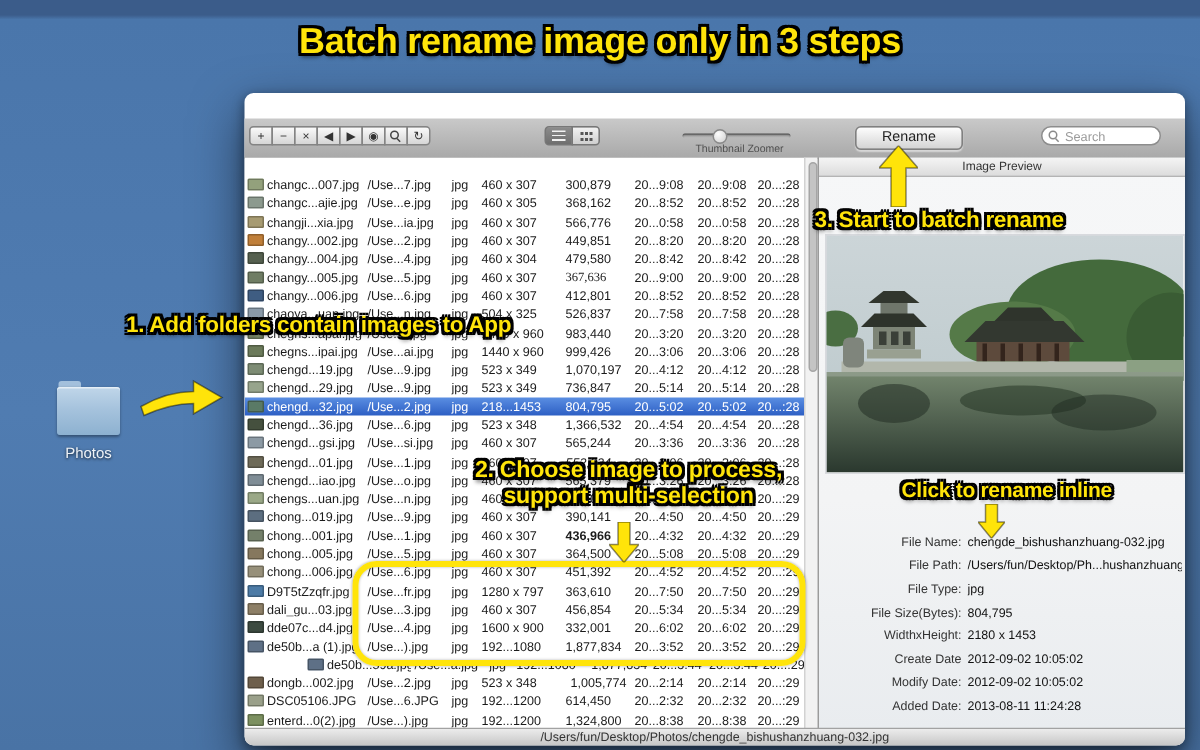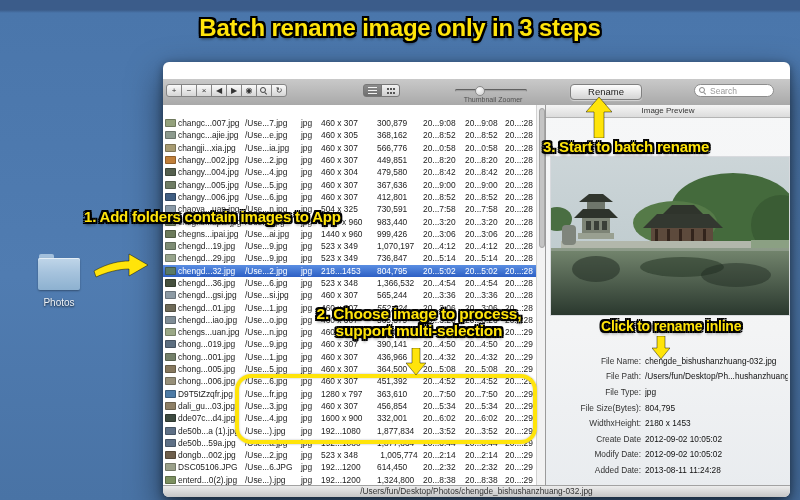--- a/index.html
+++ b/index.html
@@ -206,21 +206,21 @@
   </div>
 
   <div class="trow">
     <div class="cell c0" style="width: 80px;">
               <span class="thumb" style="background: rgb(111, 125, 100);"></span>
               <span class="c-name">changy...005.jpg</span>
             </div>
     <div class="cell c-path" style="width: 56px;">/Use...5.jpg</div>
     <div class="cell c-type" style="width: 20px;">jpg</div>
     <div class="cell c-dim" style="width: 56px;">460 x 307</div>
-    <div class="cell c-size" style="width: 46px;">367,636</div>
+    <div class="cell c-size" style="width: 46px; font-family: Liberation Serif, serif;">367,636</div>
     <div class="cell c-created" style="width: 42px;">20...9:00</div>
     <div class="cell c-modified" style="width: 40px;">20...9:00</div>
     <div class="cell c-added" style="width: 33px;">20...:28</div>
   </div>
 
   <div class="trow">
     <div class="cell c0" style="width: 80px;">
               <span class="thumb" style="background: rgb(63, 93, 130);"></span>
               <span class="c-name">changy...006.jpg</span>
             </div>
@@ -234,21 +234,21 @@
   </div>
 
   <div class="trow">
     <div class="cell c0" style="width: 80px;">
               <span class="thumb" style="background: rgb(138, 154, 168);"></span>
               <span class="c-name">chaoya...uan.jpg</span>
             </div>
     <div class="cell c-path" style="width: 56px;">/Use...n.jpg</div>
     <div class="cell c-type" style="width: 20px;">jpg</div>
     <div class="cell c-dim" style="width: 56px;">504 x 325</div>
-    <div class="cell c-size" style="width: 46px;">730,591</div>
+    <div class="cell c-size" style="width: 46px;">526,837</div>
     <div class="cell c-created" style="width: 42px;">20...7:58</div>
     <div class="cell c-modified" style="width: 40px;">20...7:58</div>
     <div class="cell c-added" style="width: 33px;">20...:28</div>
   </div>
 
   <div class="trow">
     <div class="cell c0" style="width: 80px;">
               <span class="thumb" style="background: rgb(123, 138, 106);"></span>
               <span class="c-name">chegns...apai.jpg</span>
             </div>
@@ -402,21 +402,21 @@
   </div>
 
   <div class="trow">
     <div class="cell c0" style="width: 80px;">
               <span class="thumb" style="background: rgb(116, 128, 106);"></span>
               <span class="c-name">chong...001.jpg</span>
             </div>
     <div class="cell c-path" style="width: 56px;">/Use...1.jpg</div>
     <div class="cell c-type" style="width: 20px;">jpg</div>
     <div class="cell c-dim" style="width: 56px;">460 x 307</div>
-    <div class="cell c-size" style="width: 46px;">436,966</div>
+    <div class="cell c-size" style="width: 46px; font-weight: bold;">436,966</div>
     <div class="cell c-created" style="width: 42px;">20...4:32</div>
     <div class="cell c-modified" style="width: 40px;">20...4:32</div>
     <div class="cell c-added" style="width: 33px;">20...:29</div>
   </div>
 
   <div class="trow">
     <div class="cell c0" style="width: 80px;">
               <span class="thumb" style="background: rgb(134, 120, 94);"></span>
               <span class="c-name">chong...005.jpg</span>
             </div>
@@ -493,21 +493,21 @@
     <div class="cell c-path" style="width: 56px;">/Use...).jpg</div>
     <div class="cell c-type" style="width: 20px;">jpg</div>
     <div class="cell c-dim" style="width: 56px;">192...1080</div>
     <div class="cell c-size" style="width: 46px;">1,877,834</div>
     <div class="cell c-created" style="width: 42px;">20...3:52</div>
     <div class="cell c-modified" style="width: 40px;">20...3:52</div>
     <div class="cell c-added" style="width: 33px;">20...:29</div>
   </div>
 
   <div class="trow">
-    <div class="cell c0" style="width: 80px;">
+    <div class="cell c0" style="width: 80px; margin-left: 40px;">
               <span class="thumb" style="background: rgb(94, 112, 134);"></span>
               <span class="c-name">de50b...59a.jpg</span>
             </div>
     <div class="cell c-path" style="width: 56px;">/Use...a.jpg</div>
     <div class="cell c-type" style="width: 20px;">jpg</div>
     <div class="cell c-dim" style="width: 56px;">192...1080</div>
     <div class="cell c-size" style="width: 46px;">1,877,834</div>
     <div class="cell c-created" style="width: 42px;">20...3:44</div>
     <div class="cell c-modified" style="width: 40px;">20...3:44</div>
     <div class="cell c-added" style="width: 33px;">20...:29</div>

